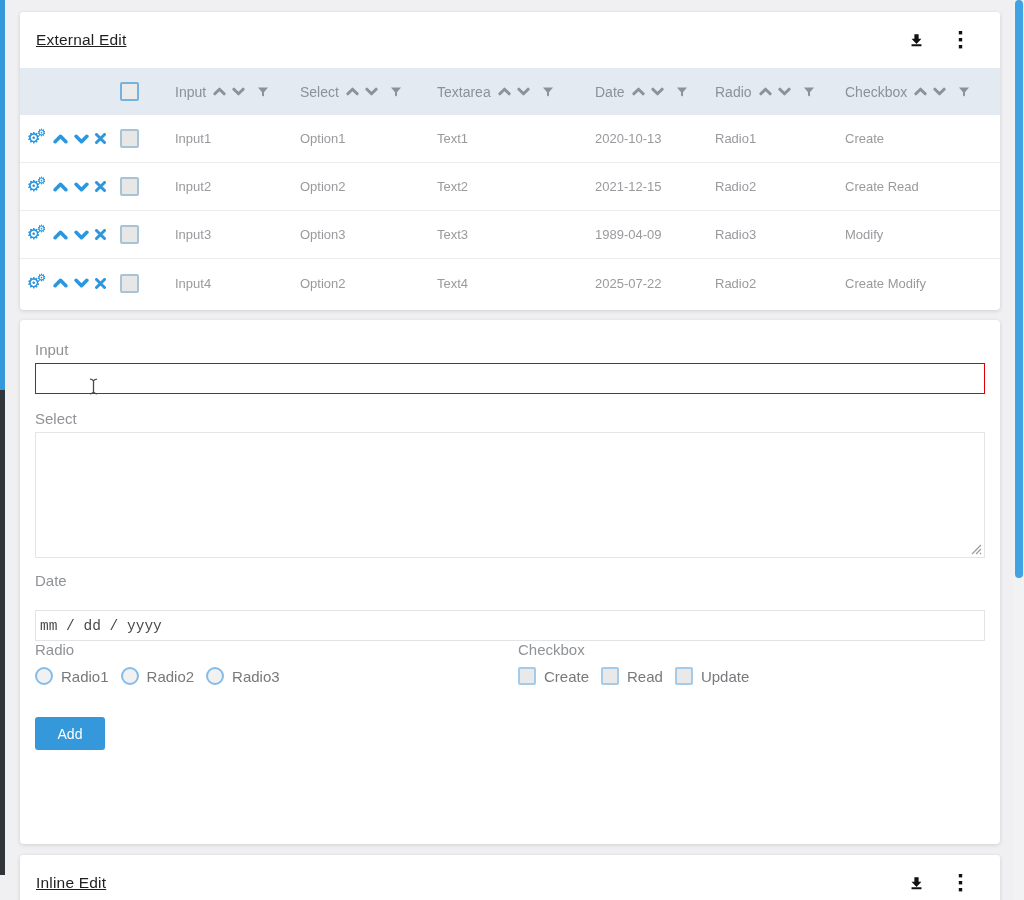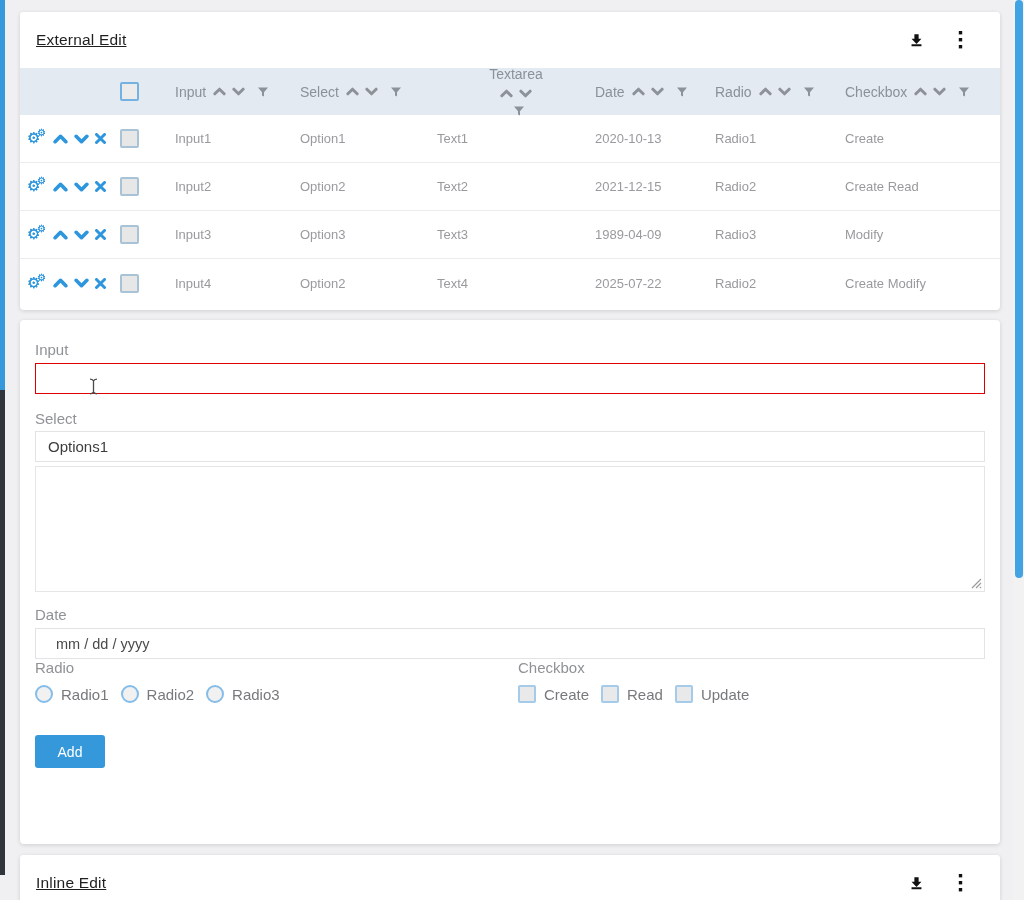--- a/index.html
+++ b/index.html
@@ -28,21 +28,21 @@
   .icon-btn { width:20px; height:20px; display:flex; align-items:center; justify-content:center; cursor:pointer; }
 
   
   .thead { display:flex; align-items:center; height:47px; background:#e4eaf1; padding-left:8px; }
   .trow  { display:flex; align-items:center; height:48px; border-bottom:1px solid #ececec; padding-left:8px; background:#fff; }
   .trow:last-child { border-bottom:none; }
   .col-actions { width:92px; display:flex; align-items:center; gap:6px; }
   .col-check   { width:55px; display:flex; align-items:center; }
   .col-input   { width:125px; }
   .col-select  { width:137px; }
-  .col-ta      { width:158px;flex-direction:column; }
+  .col-ta      { width:158px; }
   .col-date    { width:120px; }
   .col-radio   { width:130px; }
   .col-cbox    { flex:1; }
   .hcell { display:flex; align-items:center; gap:7px; font-size:14px; color:#8b9198; }
   .cell-text { font-size:13px; color:#9a9a9e; }
 
   .cb { width:19px; height:19px; background:#ebebeb; border:2px solid #74b2e2; border-radius:2px; cursor:pointer; }
   .cb.row-cb { border-color:#a9c3d6; background:#e7e7e7; }
 
   .sorticons { display:flex; align-items:center; gap:6px; }
@@ -56,23 +56,23 @@
 
   
   .form-body { padding:21px 15px 0 15px; position:relative; }
   .flabel { font-size:15px; color:#8f9296; line-height:18px; }
   .text-input { width:950px; height:31px; border:1.5px solid #de0000; background:#fff; margin-top:4px; position:relative; }
   .select-box { width:950px; height:31px; border:1px solid #e3e3e6; background:#fff; margin-top:3px;
                 display:flex; align-items:center; padding-left:12px; font-size:15px; color:#3d3d3f; cursor:pointer; }
   .mt16 { margin-top:16px; } .mt13 { margin-top:13px; } .mt14 { margin-top:14px; }
   .textarea-box { width:950px; height:126px; border:1px solid #e5e5e8; background:#fff; margin-top:4px; position:relative; }
   .grip { position:absolute; right:2px; bottom:2px; }
-  .date-box { width:950px; height:31px; border:1px solid #e3e3e6; background:#fff; margin-top:4px;
-              display:flex; align-items:center; padding-left:20px;
-              font-family:Liberation Sans, sans-serif; font-size:14.5px; color:#4a4a4a; }
+  .date-box { width:950px; height:31px; border:1px solid #e3e3e6; background:#fff; margin-top:20px;
+              display:flex; align-items:center; padding-left:4px;
+              font-family:Liberation Mono, monospace; font-size:14.5px; color:#4a4a4a; }
   .choices-row { display:flex; margin-top:0; }
   .choice-col-left { width:483px; }
   .opt-row { display:flex; align-items:center; margin-top:6px; height:22px; }
   .radio { width:18px; height:18px; border-radius:50%; border:2px solid #85bce8; background:#f1f1f2; cursor:pointer; }
   .cbx   { width:18px; height:18px; border:2px solid #a4cbe9; background:#e9e9e9; border-radius:2px; cursor:pointer; }
   .opt-label { font-size:15px; color:#77797c; margin:0 12px 0 8px; }
   .add-btn { margin-top:30px; width:70px; height:33px; background:#3598db; color:#fff; border:none;
              border-radius:3px; font-size:14px; font-family:"Liberation Sans", sans-serif; cursor:pointer; }
   .ibeam-cursor { position:absolute; left:52px; top:14px; }
 </style>
@@ -337,23 +337,20 @@
 <div class="card card-form">
   <div class="form-body">
     <div class="flabel">Input</div>
     <div class="text-input">
       <svg class="ibeam-cursor" width="11" height="17" viewBox="0 0 11 17">
         <path d="M2 1.2 C3.4 1.2 4.6 1.8 5.5 2.8 C6.4 1.8 7.6 1.2 9 1.2 M2 15.8 C3.4 15.8 4.6 15.2 5.5 14.2 C6.4 15.2 7.6 15.8 9 15.8 M5.5 2.8 L5.5 14.2" fill="none" stroke="#4a4a4a" stroke-width="1.3"></path>
       </svg>
     </div>
 
     <div class="flabel mt16">Select</div>
-    <div class="select-box">
-      <span>Options1</span>
-    </div>
 
     <div class="textarea-box">
       <svg class="grip" width="11" height="11" viewBox="0 0 11 11">
         <path d="M10 1 L1 10 M10 5 L5 10 M10 9 L9 10" stroke="#9a9a9a" stroke-width="1.2"></path>
       </svg>
     </div>
 
     <div class="flabel mt14">Date</div>
     <div class="date-box">
       <span>mm / dd / yyyy</span>

